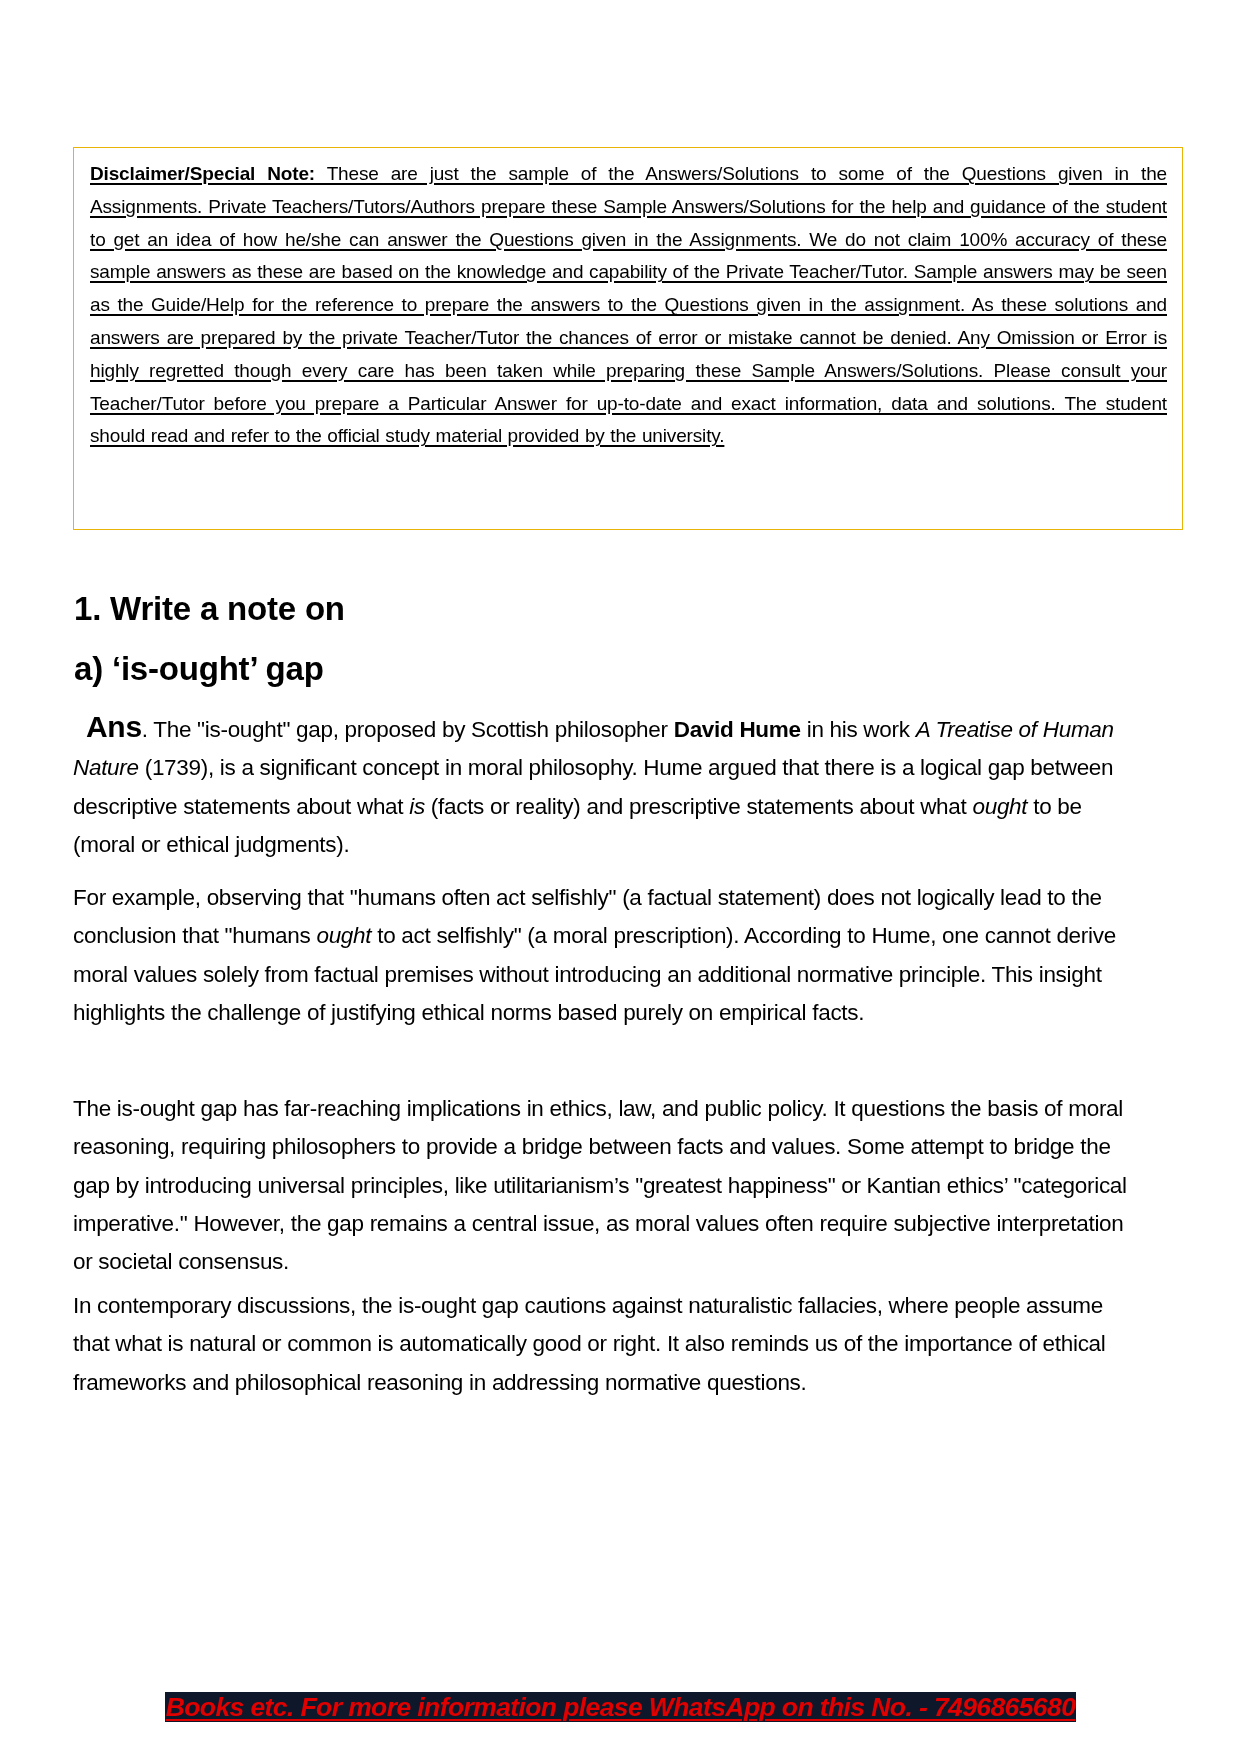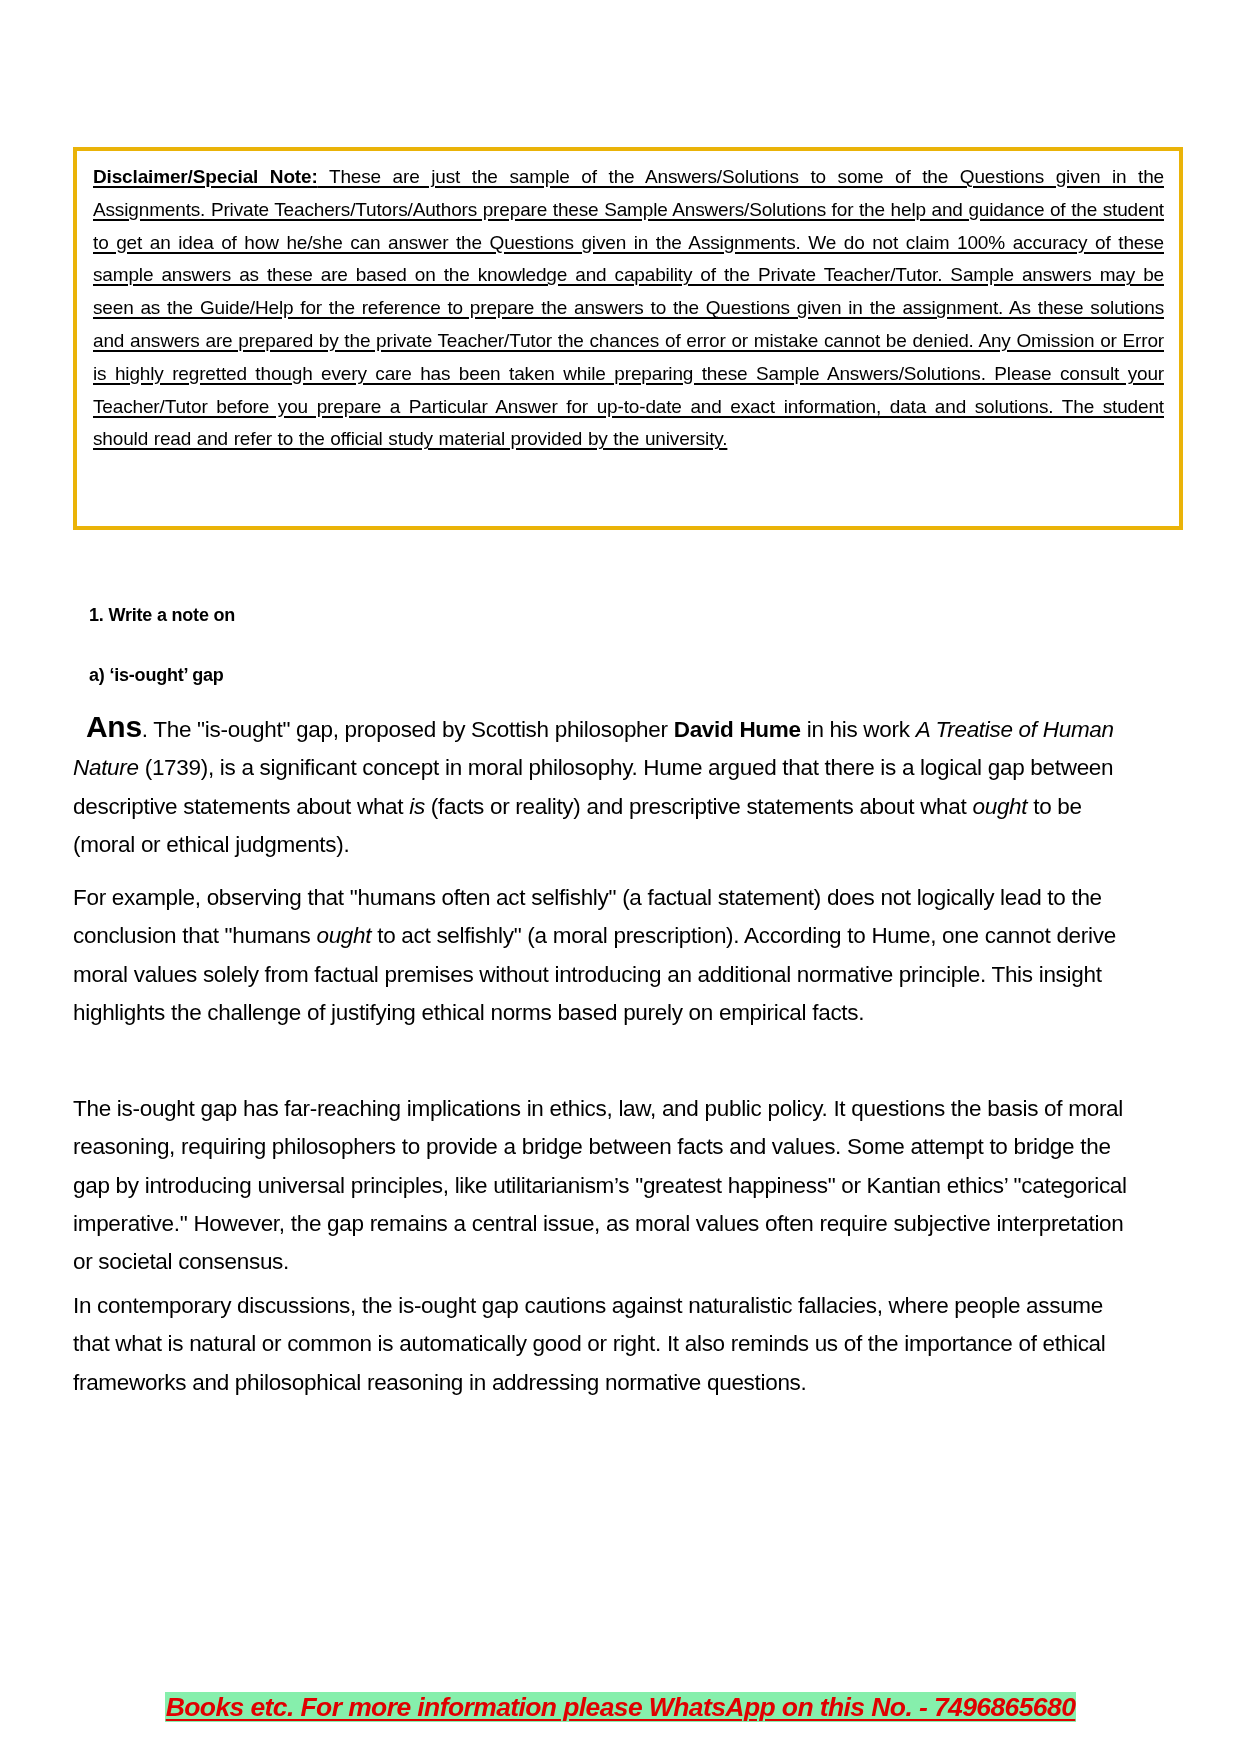--- a/index.html
+++ b/index.html
@@ -14,42 +14,42 @@
   .page { position: absolute; left: 0; top: 0; width: 1241px; height: 1755px; }
 
   
   .disclaimer {
     position: absolute;
     left: 73px;
     top: 147px;
     width: 1110px;
     height: 383px;
     box-sizing: border-box;
-    border: 4px solid #eab308;
+    border: 1px solid #eab308;
     padding: 10px 15px 0 16px;
   }
   .disclaimer p {
     margin: 0;
     font-size: 19px;
     line-height: 32.8px;
     text-align: justify;
     text-decoration: underline;
     text-decoration-thickness: 1.5px;
     text-underline-offset: 3px;
     letter-spacing: -0.15px;
     word-spacing: 0.5px;
   }
   .disclaimer .lead { font-weight: bold; }
 
   
   .heading {
     position: absolute;
     left: 73px;
-    margin: 16px;
-    font-size: 18px;
+    margin: 1px;
+    font-size: 33px;
     font-weight: bold;
     letter-spacing: -0.2px;
   }
   .h-q1 { top: 589px; }
   .h-qa { top: 649px; }
 
   
   .body-text {
     position: absolute;
     left: 73px;
@@ -102,16 +102,16 @@
   <p class="body-text p1"><span class="ans-label">Ans</span><span>. The "is-ought" gap, proposed by Scottish philosopher </span><b>David Hume</b><span> in his work </span><i>A Treatise of Human Nature</i><span> (1739), is a significant concept in moral philosophy. Hume argued that there is a logical gap between descriptive statements about what </span><i>is</i><span> (facts or reality) and prescriptive statements about what </span><i>ought</i><span> to be (moral or ethical judgments).</span></p>
 
   <p class="body-text p2"><span>For example, observing that "humans often act selfishly" (a factual statement) does not logically lead to the conclusion that "humans </span><i>ought</i><span> to act selfishly" (a moral prescription). According to Hume, one cannot derive moral values solely from factual premises without introducing an additional normative principle. This insight highlights the challenge of justifying ethical norms based purely on empirical facts.</span></p>
 
   <p class="body-text p3">The is-ought gap has far-reaching implications in ethics, law, and public policy. It questions the basis of moral reasoning, requiring philosophers to provide a bridge between facts and values. Some attempt to bridge the gap by introducing universal principles, like utilitarianism’s "greatest happiness" or Kantian ethics’ "categorical imperative." However, the gap remains a central issue, as moral values often require subjective interpretation or societal consensus.</p>
 
   <p class="body-text p4">In contemporary discussions, the is-ought gap cautions against naturalistic fallacies, where people assume that what is natural or common is automatically good or right. It also reminds us of the importance of ethical frameworks and philosophical reasoning in addressing normative questions.</p>
 
   <div class="promo" style="color: rgb(224, 0, 0);">
     <br>
-    <span style="background: #86efac;">Books etc. For more information please WhatsApp on this No. - 7496865680</span>
+    <span style="background: #0f172a;">Books etc. For more information please WhatsApp on this No. - 7496865680</span>
   </div>
 
 </div>
 
 </body></html>

